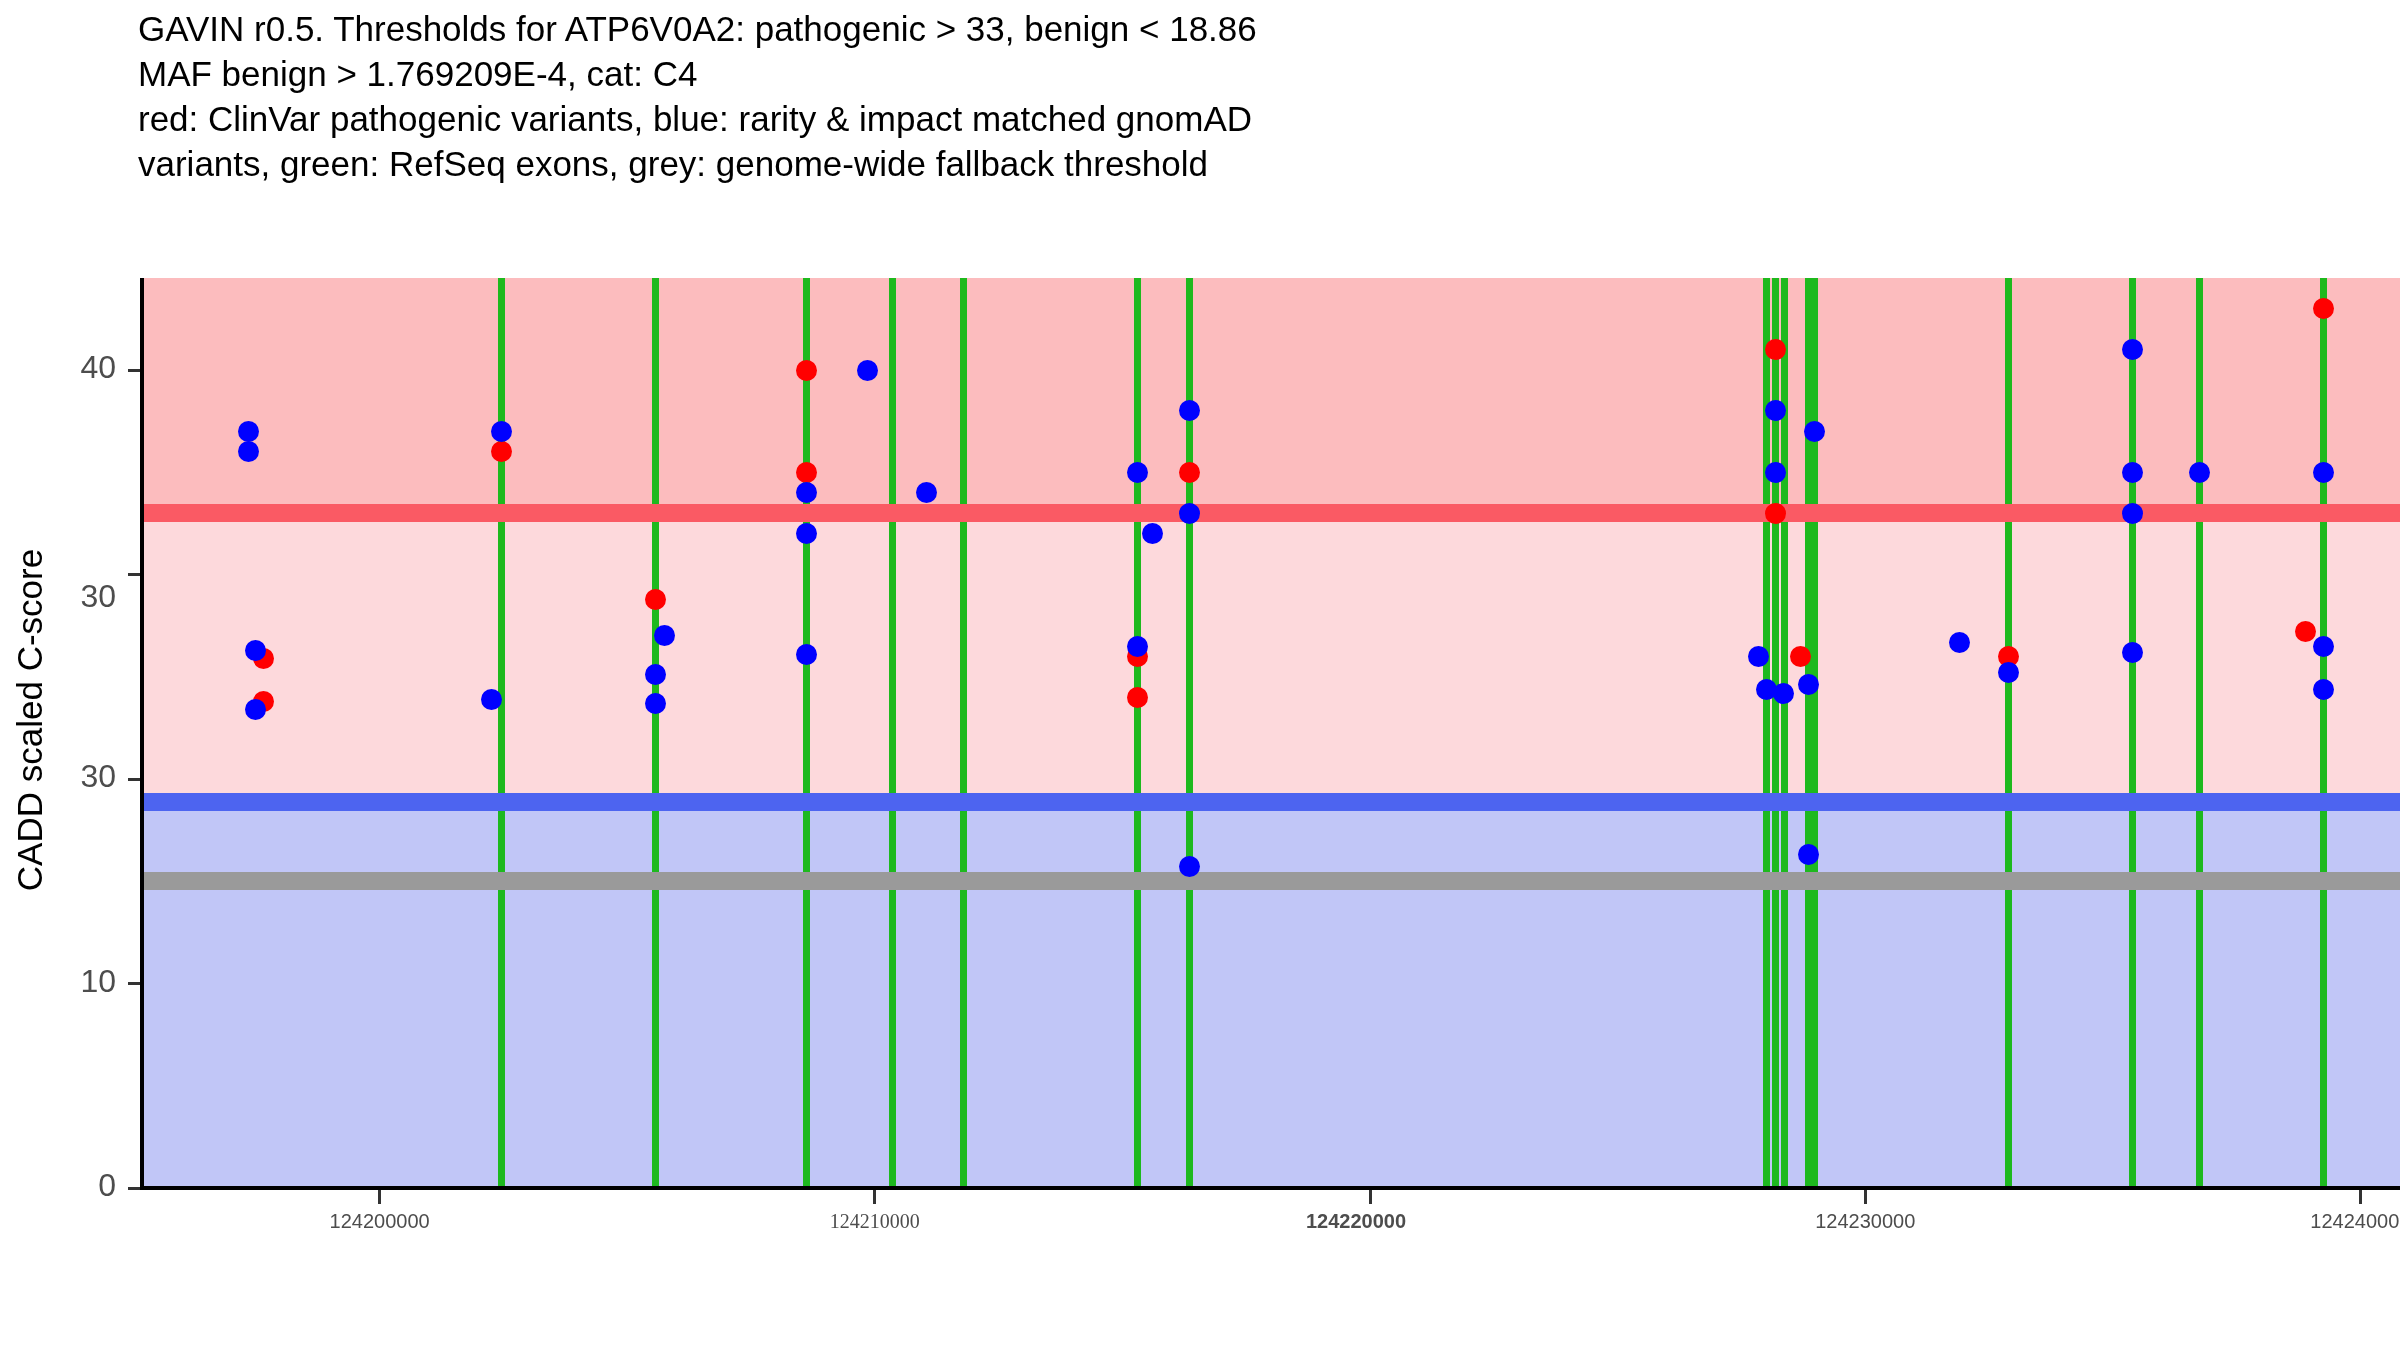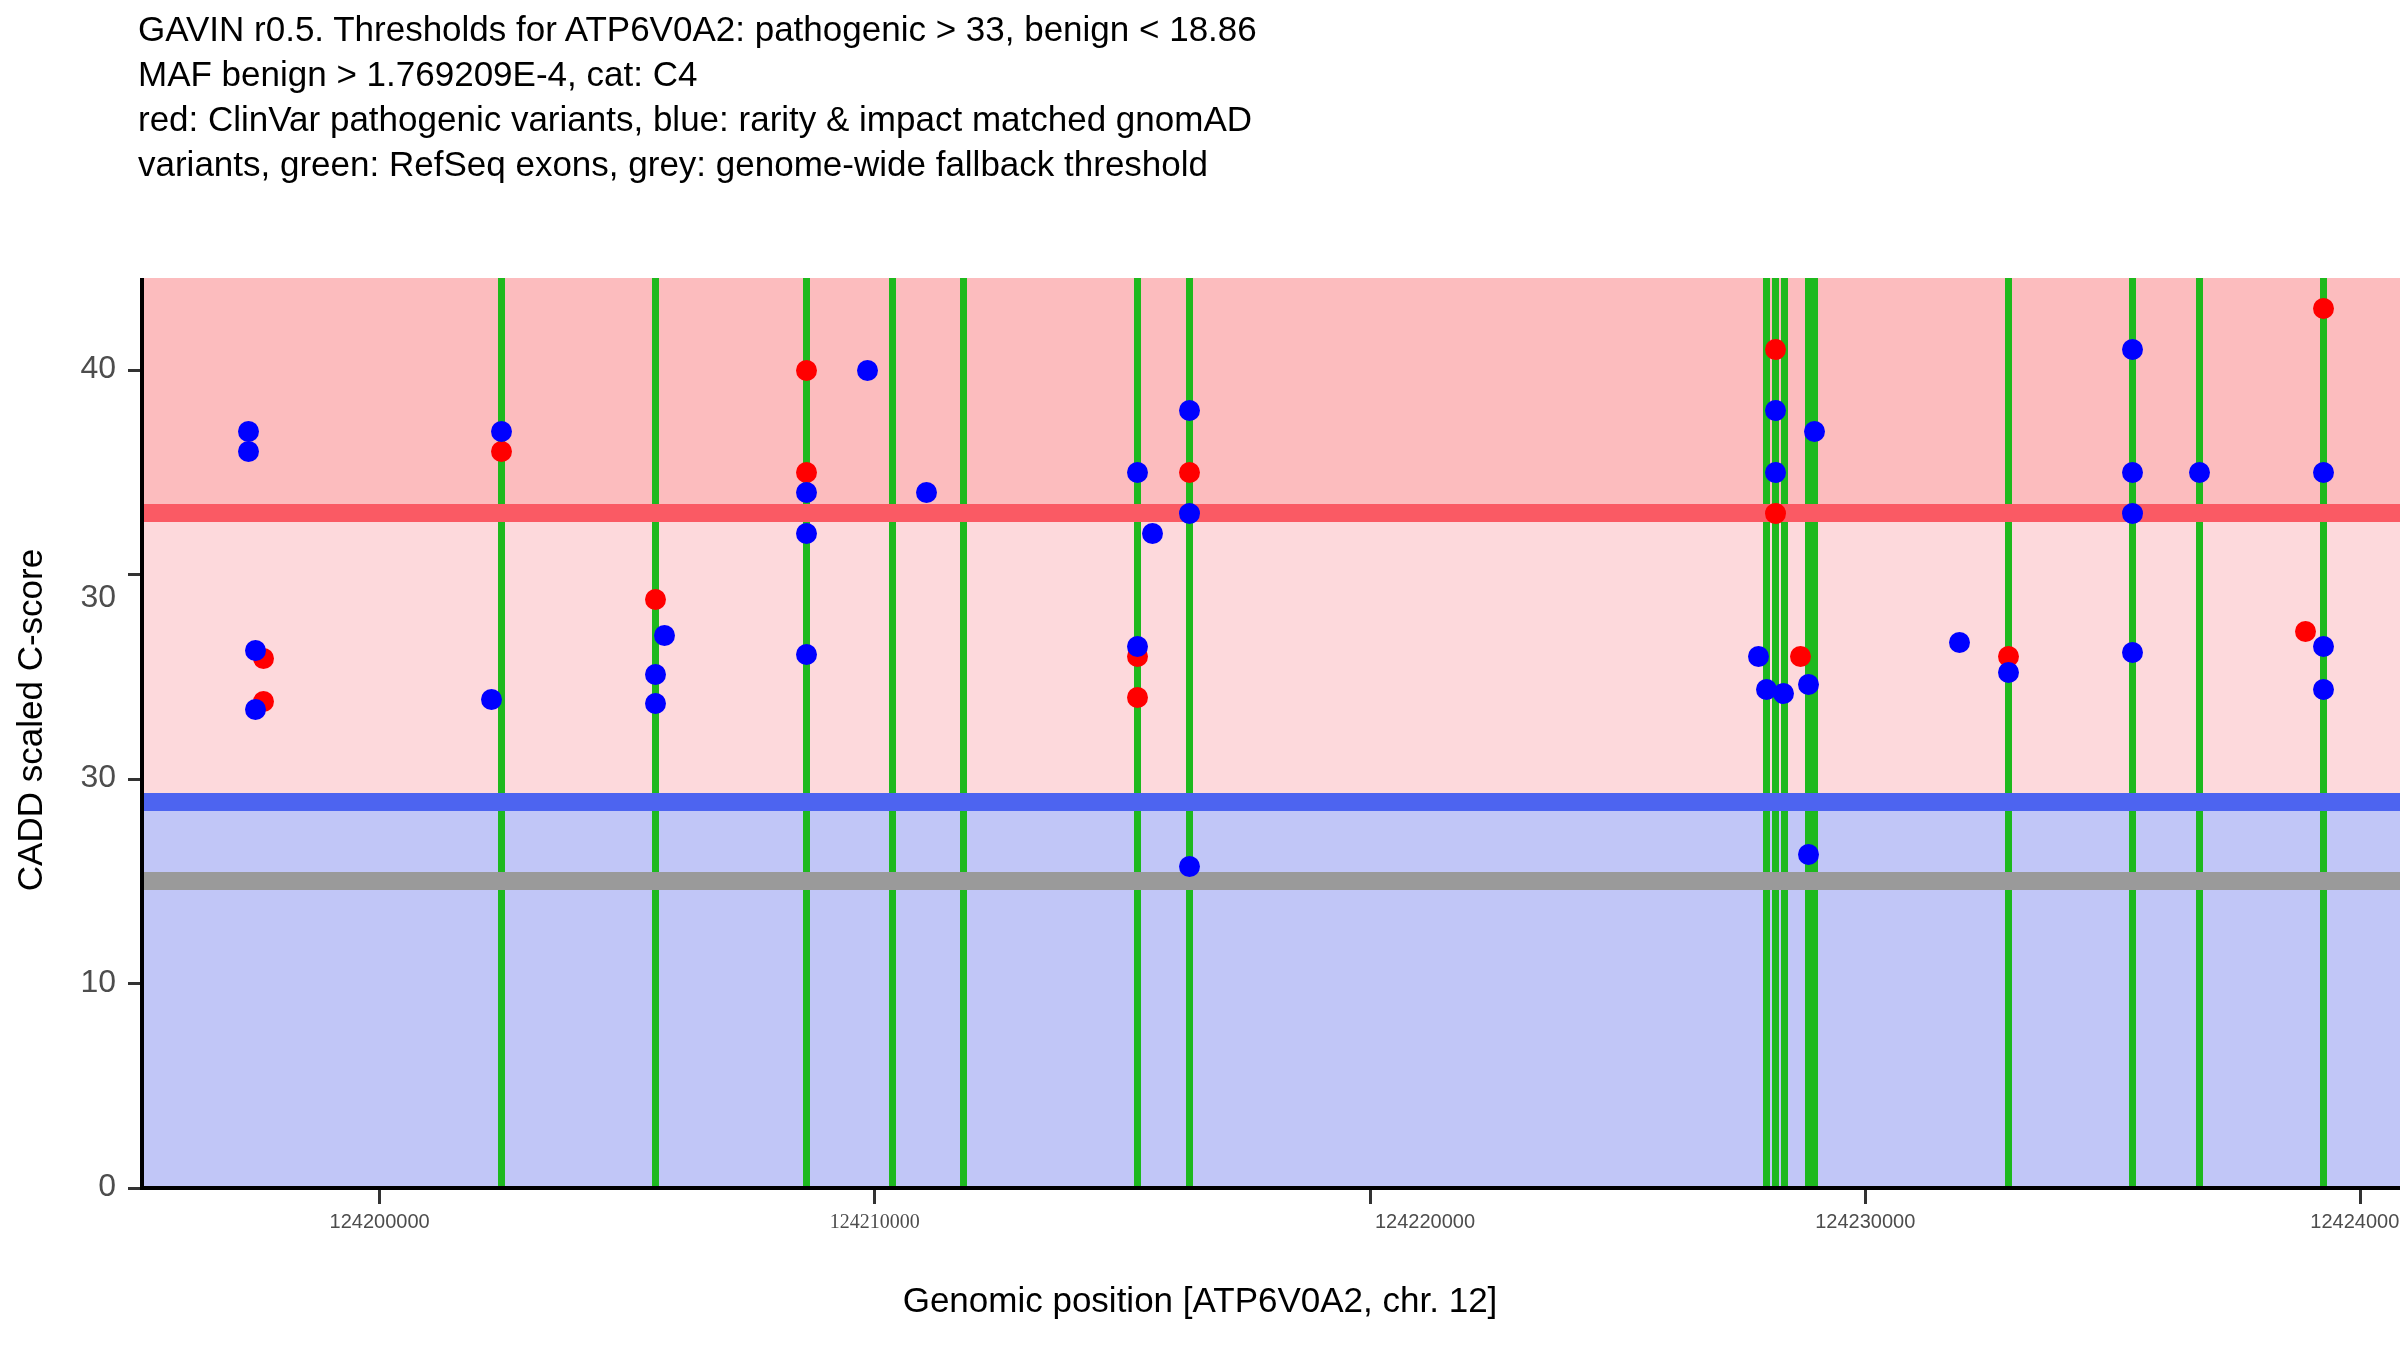--- a/index.html
+++ b/index.html
@@ -260,22 +260,21 @@
       <div class="y-tick-label" style="left: 26px; top: 553.517px; margin-top: 24px;">30</div>
       <div class="y-tick-mark" style="left: 128px; top: 368.522px;"></div>
       <div class="y-tick-label" style="left: 26px; top: 349.022px;">40</div>
     </div>
   <div id="x-ticks-layer">
       <div class="x-tick-mark" style="left: 378.184px; top: 1190px;"></div>
       <div class="x-tick-label" style="left: 379.684px; top: 1210px;">124200000</div>
       <div class="x-tick-mark" style="left: 873.36px; top: 1190px;"></div>
       <div class="x-tick-label" style="left: 874.86px; top: 1210px; font-family: Liberation Serif, serif;">124210000</div>
       <div class="x-tick-mark" style="left: 1368.54px; top: 1190px;"></div>
-      <div class="x-tick-label" style="left: 1425px; top: 1210px;">124220000</div>
+      <div class="x-tick-label" style="left: 1356px; top: 1210px; font-weight: bold;">124220000</div>
       <div class="x-tick-mark" style="left: 1863.71px; top: 1190px;"></div>
       <div class="x-tick-label" style="left: 1865.21px; top: 1210px;">124230000</div>
       <div class="x-tick-mark" style="left: 2358.89px; top: 1190px;"></div>
       <div class="x-tick-label" style="left: 2360.39px; top: 1210px;">124240000</div>
     </div>
 
   <div id="y-axis-title">CADD scaled C-score</div>
-  <div id="x-axis-title">Genomic position [ATP6V0A2, chr. 12]</div>
 </div>
 
 </body></html>

